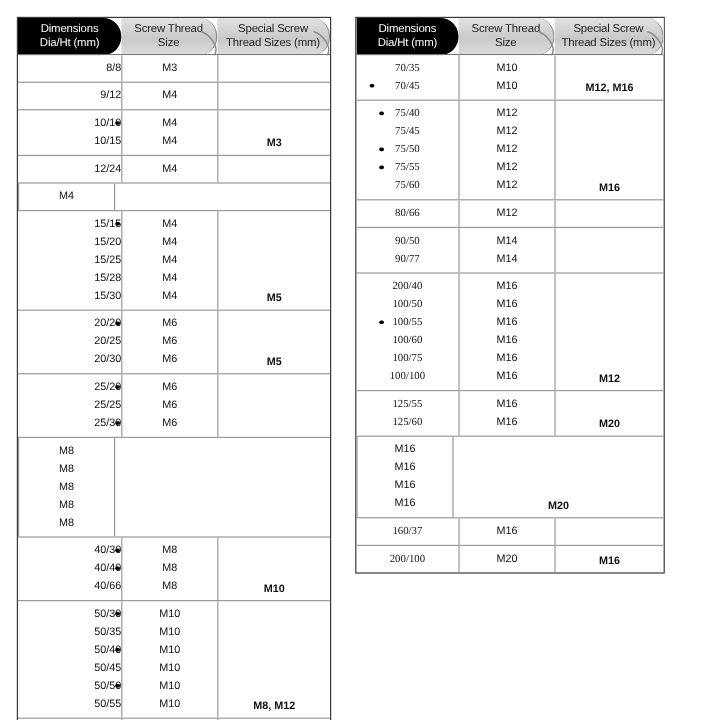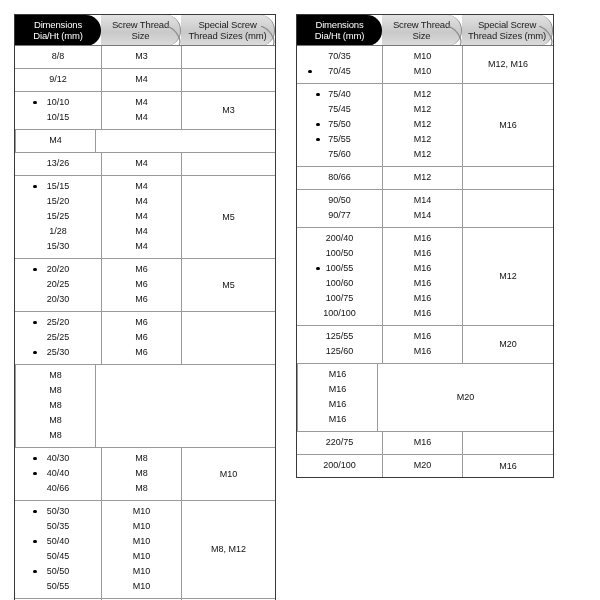--- a/index.html
+++ b/index.html
@@ -104,33 +104,34 @@
     box-sizing: border-box;
     display: flex;
     flex-direction: column;
     justify-content: center;
     padding: 3px 0 4px 0;
   }
   .col-dim   { position: relative; }
   .col-size  { border-left: 1px solid #9a9a9a; }
   .col-spec  {
     border-left: 1px solid #9a9a9a;
-    align-items: center;
+    align-items: flex-end;
     justify-content: center;
     flex-direction: row;
     text-align: center;
-  }
-
-  
-  #table-left  .col-dim  { width: 86px; }
+    font-weight: bold;
+  }
+
+  
+  #table-left  .col-dim  { width: 86px; align-items: flex-end; }
   #table-left  .col-size { width: 80px; }
   #table-left  .col-spec { flex: 1 1 auto; }
 
   
-  #table-right .col-dim  { width: 85px; }
+  #table-right .col-dim  { width: 85px; font-family: Liberation Serif, serif; }
   #table-right .col-size { width: 80px; }
   #table-right .col-spec { flex: 1 1 auto; }
 
   .line {
     position: relative;
     font-size: 9px;
     line-height: 15px;
     height: 15px;
     text-align: center;
     white-space: nowrap;
@@ -218,44 +219,44 @@
           </div>
           <div class="col col-size">
             <div class="line">M4</div>
             <div class="line">M4</div>
           </div>
           <div class="col col-spec">
             <div class="spec-val">M3</div>
           </div>
         </div>
         <div class="group">
-          <div class="col col-size">
-            <div class="line">M4</div>
-          </div>
-          <div class="col col-spec">
-            <div class="spec-val"></div>
-          </div>
-        </div>
-        <div class="group">
-          <div class="col col-dim">
-            <div class="line">13/26</div>
-          </div>
+          <div class="col col-dim">
+            <div class="line">12/24</div>
+          </div>
+          <div class="col col-size">
+            <div class="line">M4</div>
+          </div>
+          <div class="col col-spec">
+            <div class="spec-val"></div>
+          </div>
+        </div>
+        <div class="group">
           <div class="col col-size">
             <div class="line">M4</div>
           </div>
           <div class="col col-spec">
             <div class="spec-val"></div>
           </div>
         </div>
         <div class="group">
           <div class="col col-dim">
             <div class="line">15/15<span class="bullet "></span></div>
             <div class="line">15/20</div>
             <div class="line">15/25</div>
-            <div class="line">1/28</div>
+            <div class="line">15/28</div>
             <div class="line">15/30</div>
           </div>
           <div class="col col-size">
             <div class="line">M4</div>
             <div class="line">M4</div>
             <div class="line">M4</div>
             <div class="line">M4</div>
             <div class="line">M4</div>
           </div>
           <div class="col col-spec">
@@ -471,21 +472,21 @@
             <div class="line">M16</div>
             <div class="line">M16</div>
             <div class="line">M16</div>
           </div>
           <div class="col col-spec">
             <div class="spec-val">M20</div>
           </div>
         </div>
         <div class="group">
           <div class="col col-dim">
-            <div class="line">220/75</div>
+            <div class="line">160/37</div>
           </div>
           <div class="col col-size">
             <div class="line">M16</div>
           </div>
           <div class="col col-spec">
             <div class="spec-val"></div>
           </div>
         </div>
         <div class="group">
           <div class="col col-dim">

